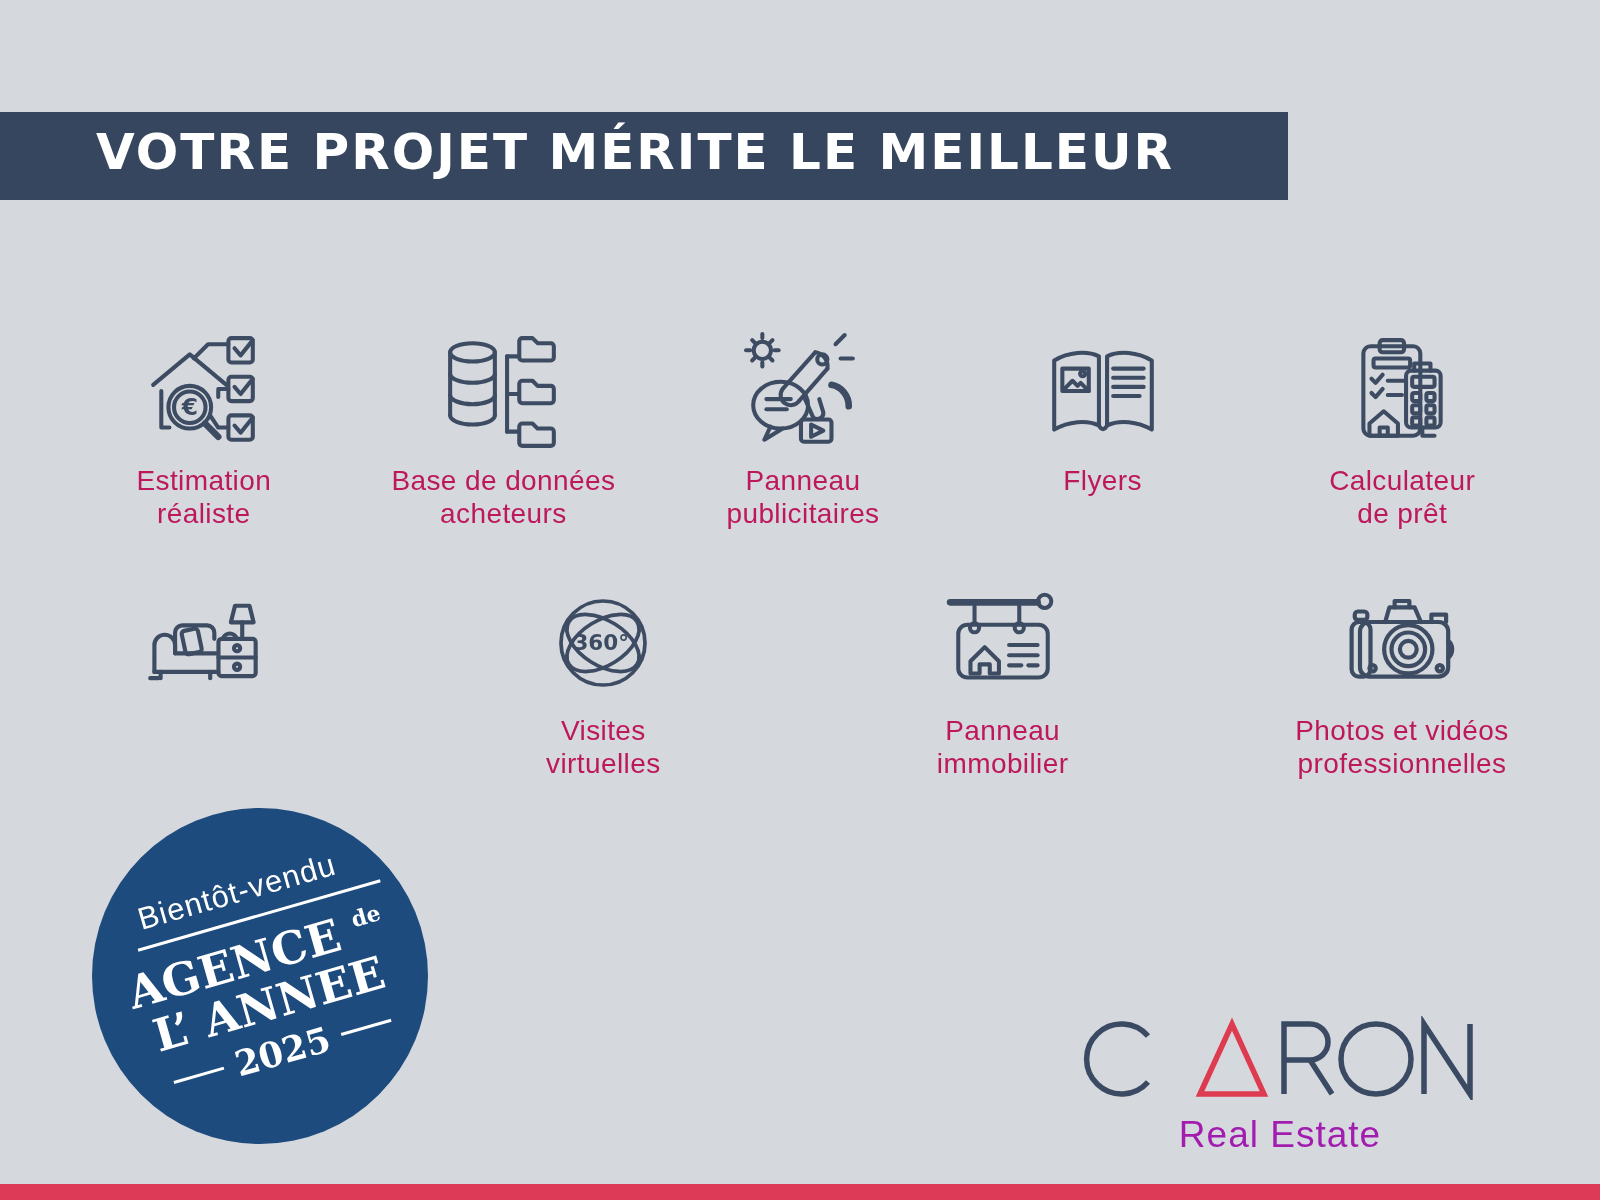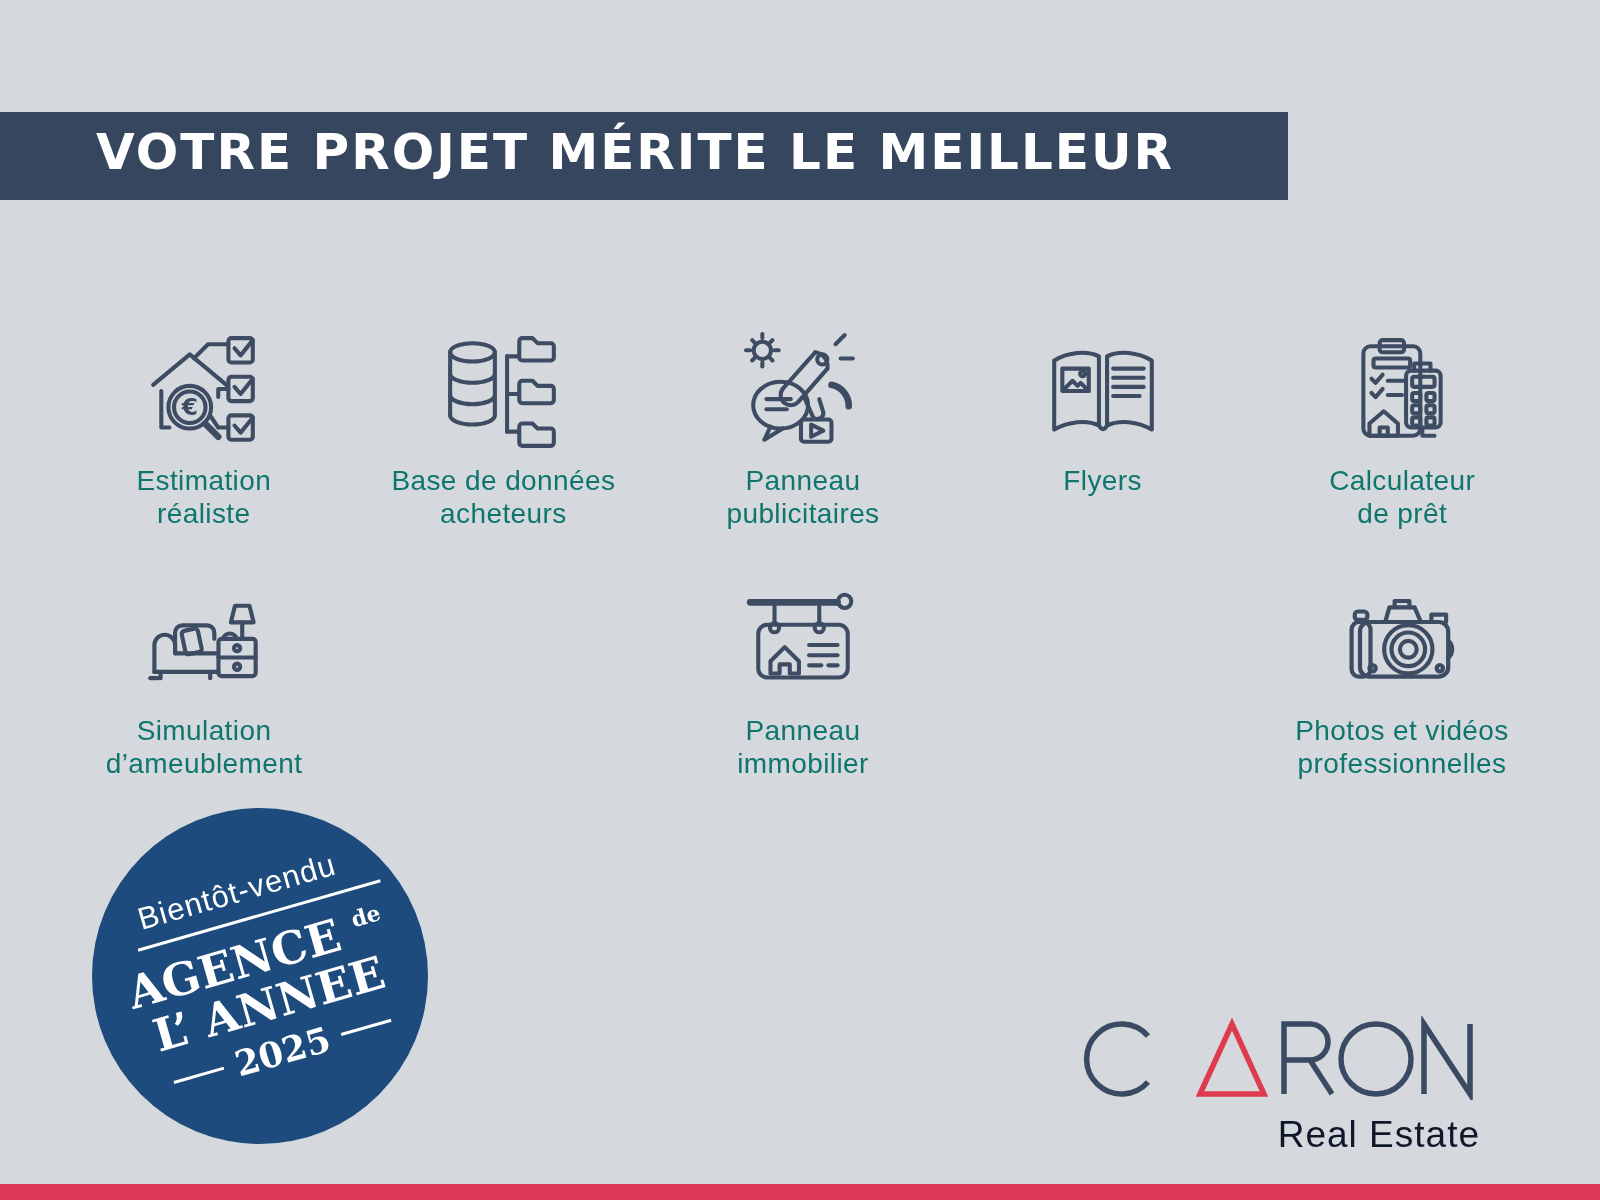--- a/index.html
+++ b/index.html
@@ -16,21 +16,21 @@
     margin:0 0 8px 96px;color:#FFFFFF;font-size:50px;font-weight:800;
     letter-spacing:2px;font-family:"DejaVu Sans", sans-serif;white-space:nowrap;
   }
   
   .frow{position:absolute;left:54px;width:1498px;display:flex;justify-content:space-between;}
   .frow.r1{top:328px;}
   .frow.r2{top:578px;}
   .fcell{width:300px;display:flex;flex-direction:column;align-items:center;}
   .iconbox{height:130px;display:flex;align-items:center;justify-content:center;margin-bottom:6px;}
   .flabel{
-    font-size:28px;line-height:33px;text-align:center;color:#0f766e;
+    font-size:28px;line-height:33px;text-align:center;color:#be185d;
     white-space:pre-line;letter-spacing:0.4px;
   }
   .ficon{stroke:#3D4C63;stroke-width:4;fill:none;stroke-linecap:round;stroke-linejoin:round;}
   .ictxt{fill:#3D4C63;stroke:none;font-family:"DejaVu Sans", sans-serif;font-weight:bold;}
   .thick{stroke-width:6.5;}
   
   .badge{
     position:absolute;left:92px;top:808px;width:336px;height:336px;border-radius:50%;
     background:#1E4B7D;display:flex;align-items:center;justify-content:center;
   }
@@ -41,22 +41,22 @@
   .badge-tagline{font-size:31px;letter-spacing:1px;font-family:"Liberation Sans", sans-serif;}
   .badge-rule{width:252px;height:2.5px;background:#FFFFFF;margin:9px 0 4px 30px;}
   .badge-title{font-family:"DejaVu Serif", serif;font-weight:bold;font-size:45px;line-height:48px;white-space:nowrap;}
   .badge-de{font-size:22px;vertical-align:18px;letter-spacing:0;}
   .badge-yearrow{display:flex;align-items:center;gap:12px;margin-top:4px;}
   .badge-year{font-family:"DejaVu Serif", serif;font-weight:bold;font-size:35px;}
   .ydash{width:52px;height:3px;background:#FFFFFF;}
   
   .logo{position:absolute;left:1080px;top:1016px;width:400px;text-align:center;}
   .logo-sub{
-    margin-top:10px;font-size:37px;letter-spacing:1px;color:#0f172a;
-    font-family:"Liberation Sans", sans-serif;font-weight:400;text-align:right;
+    margin-top:10px;font-size:37px;letter-spacing:1px;color:#a21caf;
+    font-family:"Liberation Sans", sans-serif;font-weight:400;
   }
   .lg{stroke:#3A4A63;stroke-width:5.5;fill:none;}
   .lgred{stroke:#DE3A50;stroke-width:5.5;fill:none;}
   
   .redbar{position:absolute;left:0;bottom:0;width:1600px;height:16px;background:#DC3A56;}
 </style>
 </head>
 <body>
 
 <div class="poster">
@@ -216,24 +216,34 @@
           <path d="M86,40 L90,24 H104 L108,40 Z"></path>
             <path d="M97,40 V56"></path>
           <path d="M78,56 A8,10 0 0 1 92,56"></path>
           <rect x="74" y="56" width="36" height="36" rx="3"></rect>
           <path d="M74,74 H110"></path>
           <circle cx="92" cy="65" r="3"></circle>
             <circle cx="92" cy="83" r="3"></circle>
           <path d="M8,94 h8"></path>
         </svg>
       </div>
-      <div class="flabel">Simulation
-d’ameublement</div>
-    </div>
-
+    </div>
+
+    <div class="fcell">
+      <div class="iconbox">
+        <svg class="ficon" width="112" height="112" viewBox="0 0 120 120">
+          <circle cx="60" cy="60" r="45"></circle>
+          <ellipse cx="60" cy="60" rx="43" ry="24" transform="rotate(-32 60 60)"></ellipse>
+          <ellipse cx="60" cy="60" rx="43" ry="24" transform="rotate(32 60 60)"></ellipse>
+          <text class="ictxt" x="58" y="68" font-size="23" text-anchor="middle">360°</text>
+        </svg>
+      </div>
+      <div class="flabel">Visites
+virtuelles</div>
+    </div>
 
     <div class="fcell">
       <div class="iconbox">
         <svg class="ficon" width="122" height="122" viewBox="0 0 120 120">
           <path class="thick" d="M8,20 H94"></path>
             <circle cx="101" cy="19" r="6.5"></circle>
           <path d="M32,24 V40"></path>
             <path d="M76,24 V40"></path>
           <circle cx="32" cy="45" r="4.5"></circle>
             <circle cx="76" cy="45" r="4.5"></circle>

